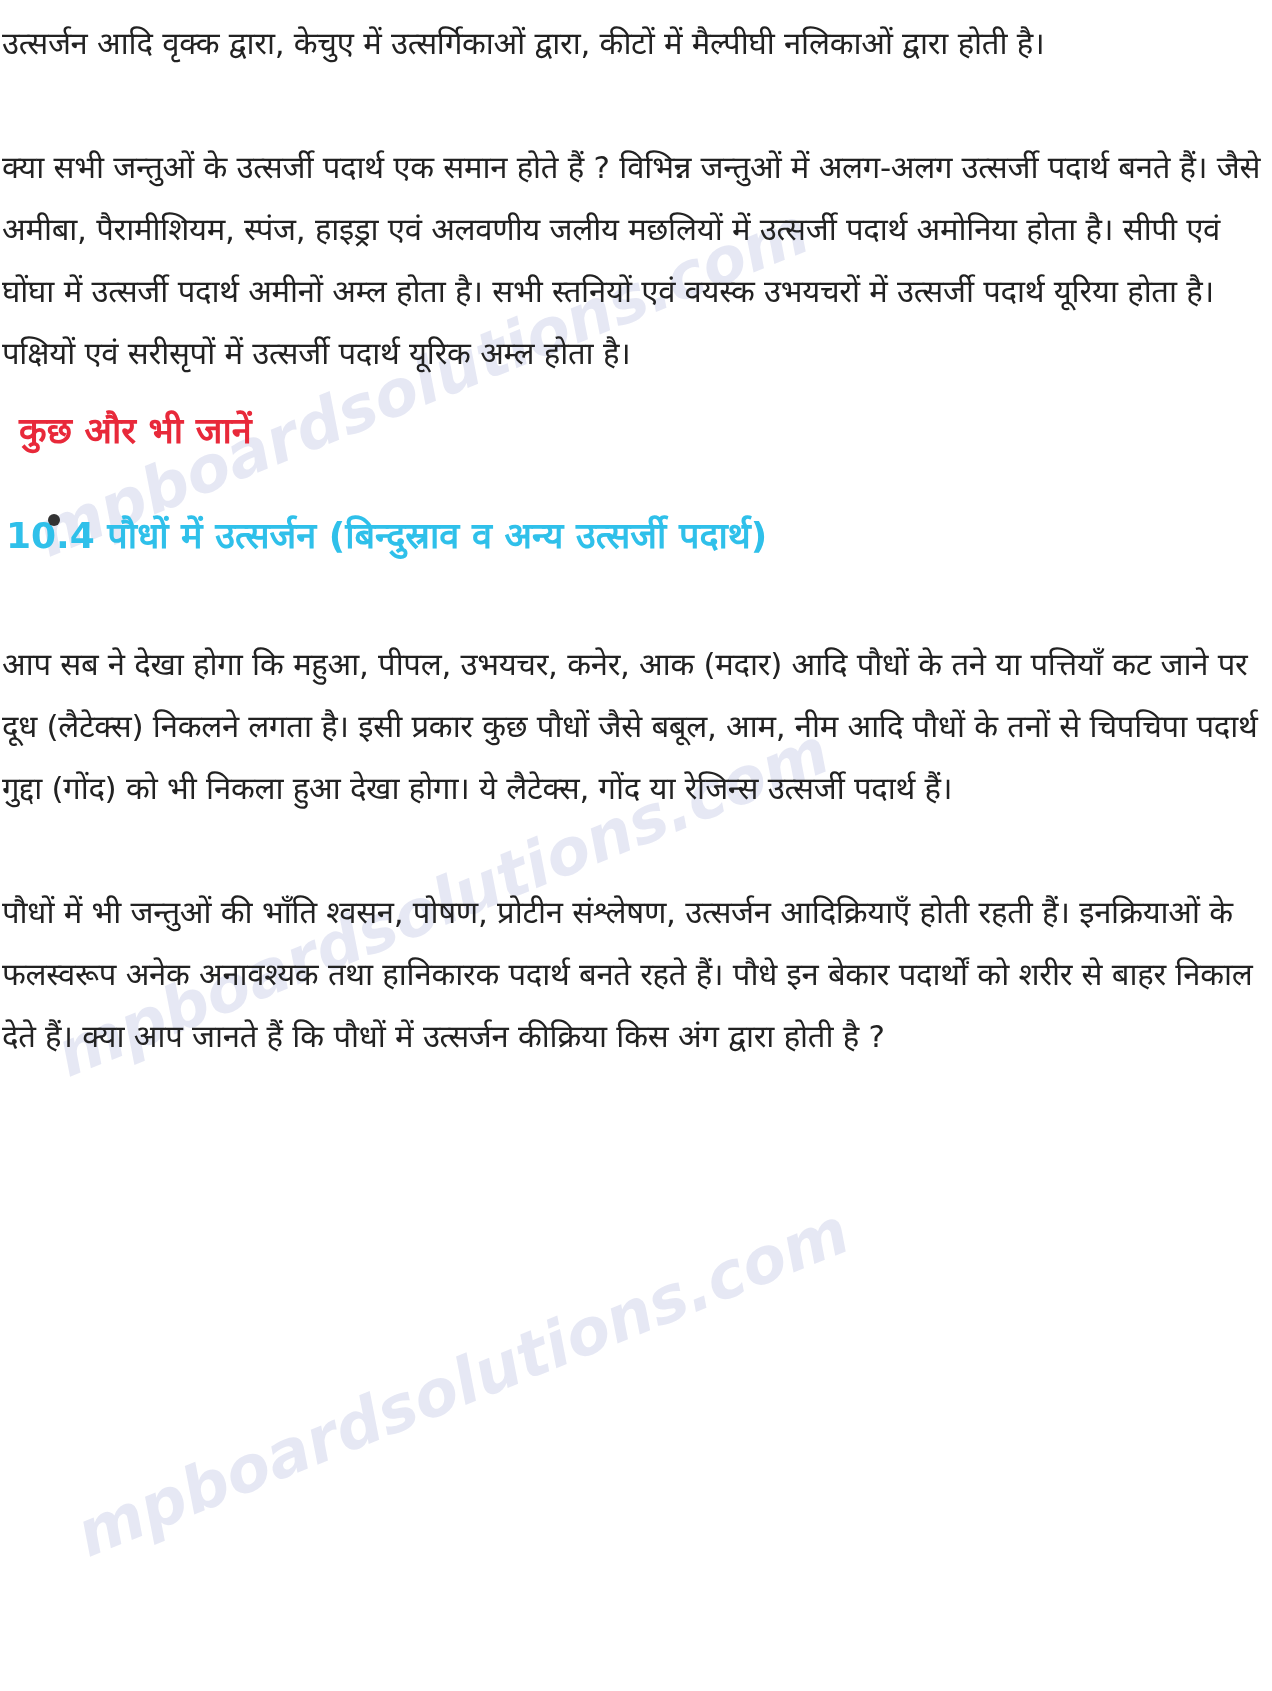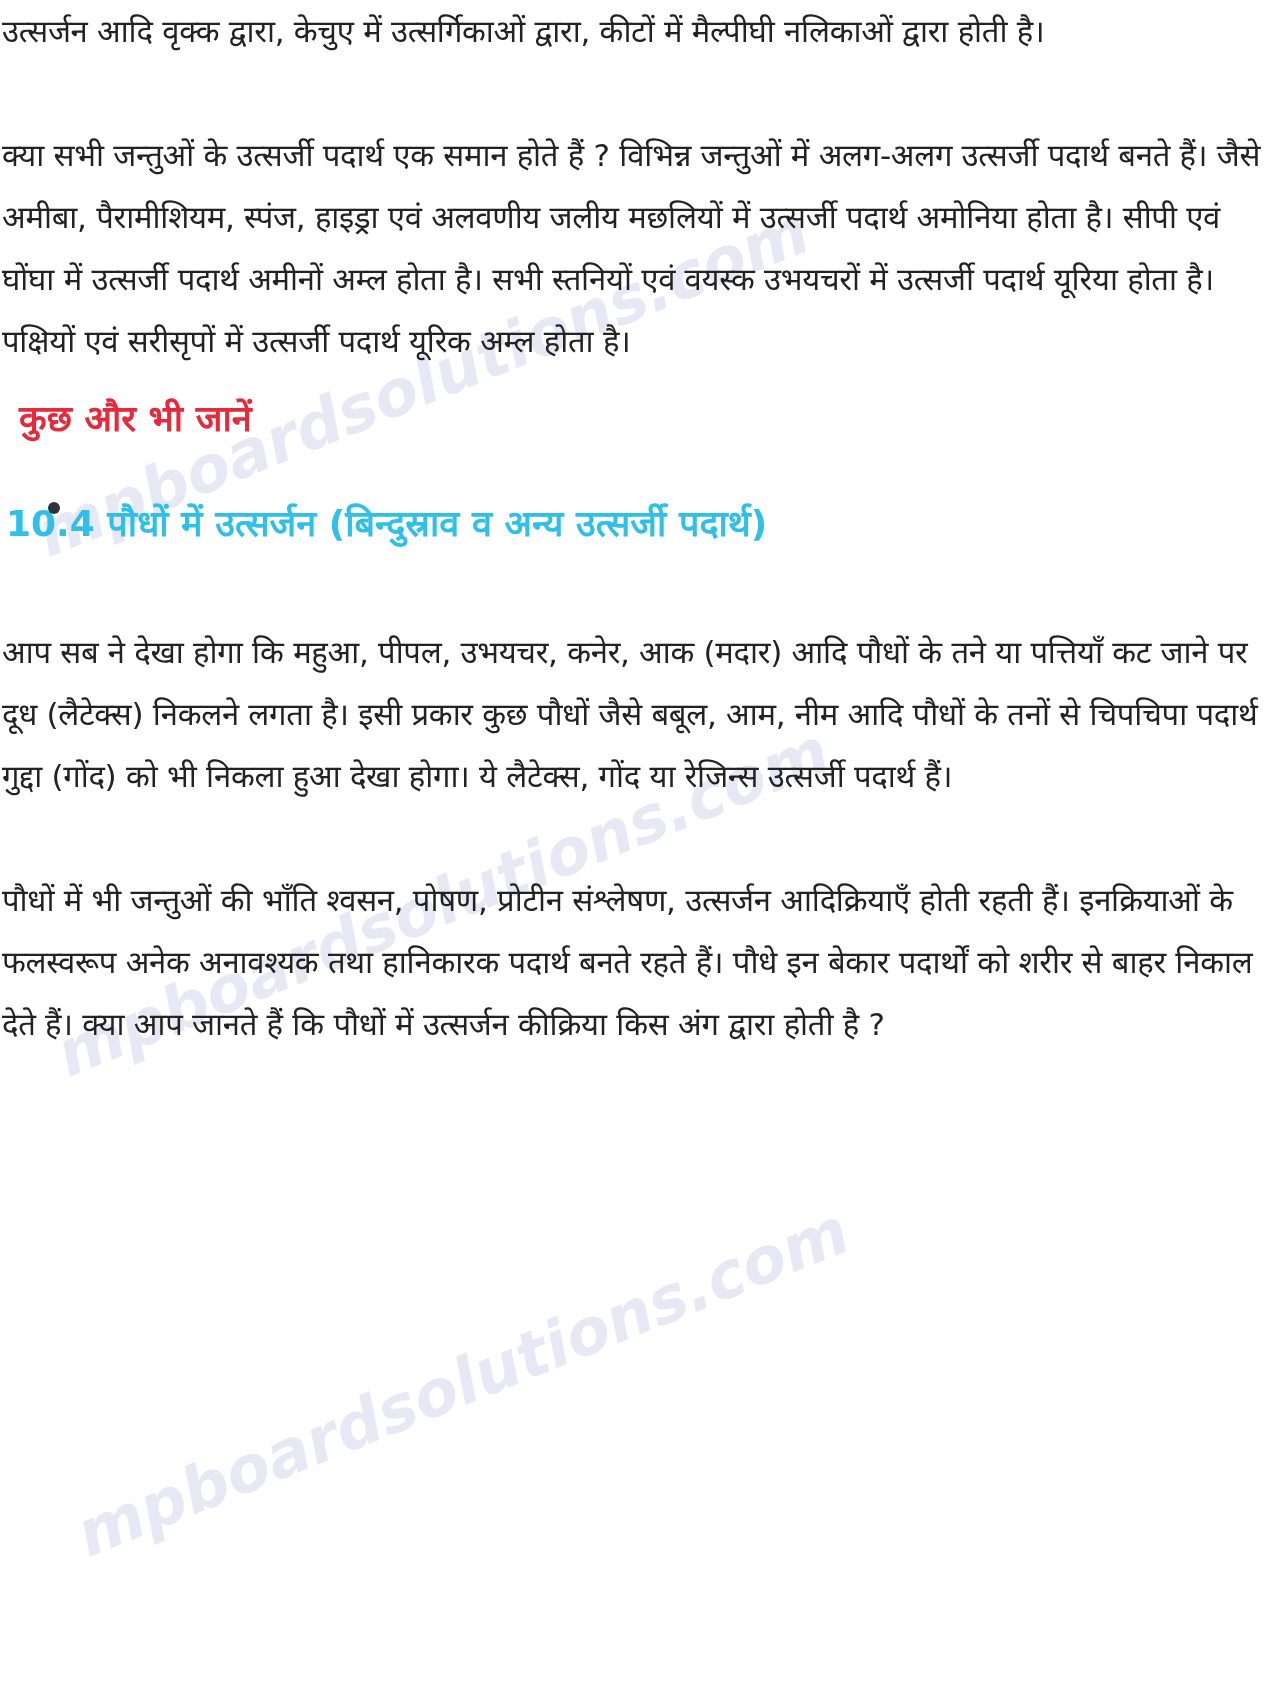--- a/index.html
+++ b/index.html
@@ -19,21 +19,21 @@
       position: relative;
       padding: 0 8px 0 2px;
       z-index: 1;
     }
     p.body-text {
       font-size: 31px;
       line-height: 62px;
       margin: 0;
       letter-spacing: -0.3px;
     }
-    .p-top { padding-top: 0px; }
+    .p-top { padding-top: 12px; }
     .gap { height: 62px; }
     h3.red-heading {
       margin: 17px;
       font-size: 36px;
       font-weight: bold;
       line-height: 60px;
       color: #e8293a;
     }
     ul.facts {
       margin: 28px 0 0 0;

